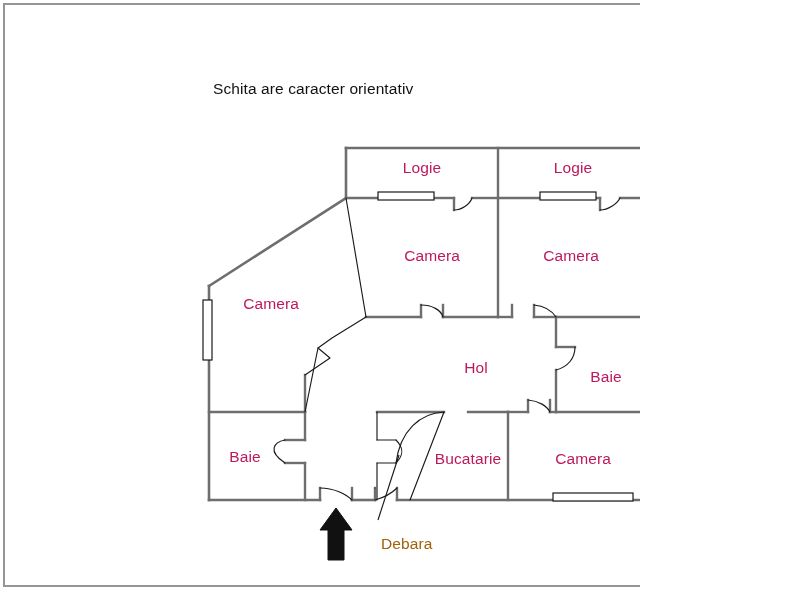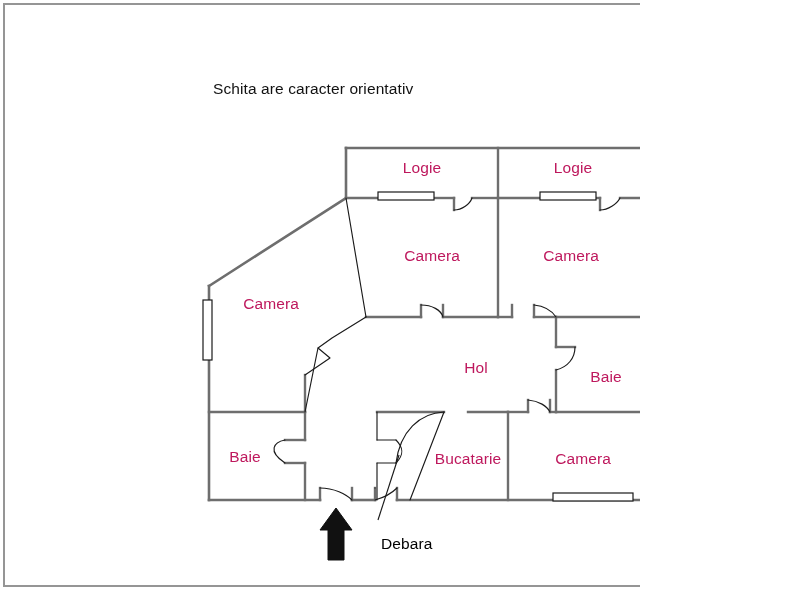--- a/index.html
+++ b/index.html
@@ -47,21 +47,21 @@
     position: absolute;
     font-size: 15.5px;
     color: #be185d;
     white-space: nowrap;
     transform: translate(-50%, -50%);
     letter-spacing: 0.1px;
   }
   .callout-label {
     position: absolute;
     font-size: 15.5px;
-    color: #000000;
+    color: #a16207;
     white-space: nowrap;
     letter-spacing: 0.1px;
   }
 </style>
 </head>
 <body>
 
 <div id="screenshot">
 
   <div id="page-border"></div>

